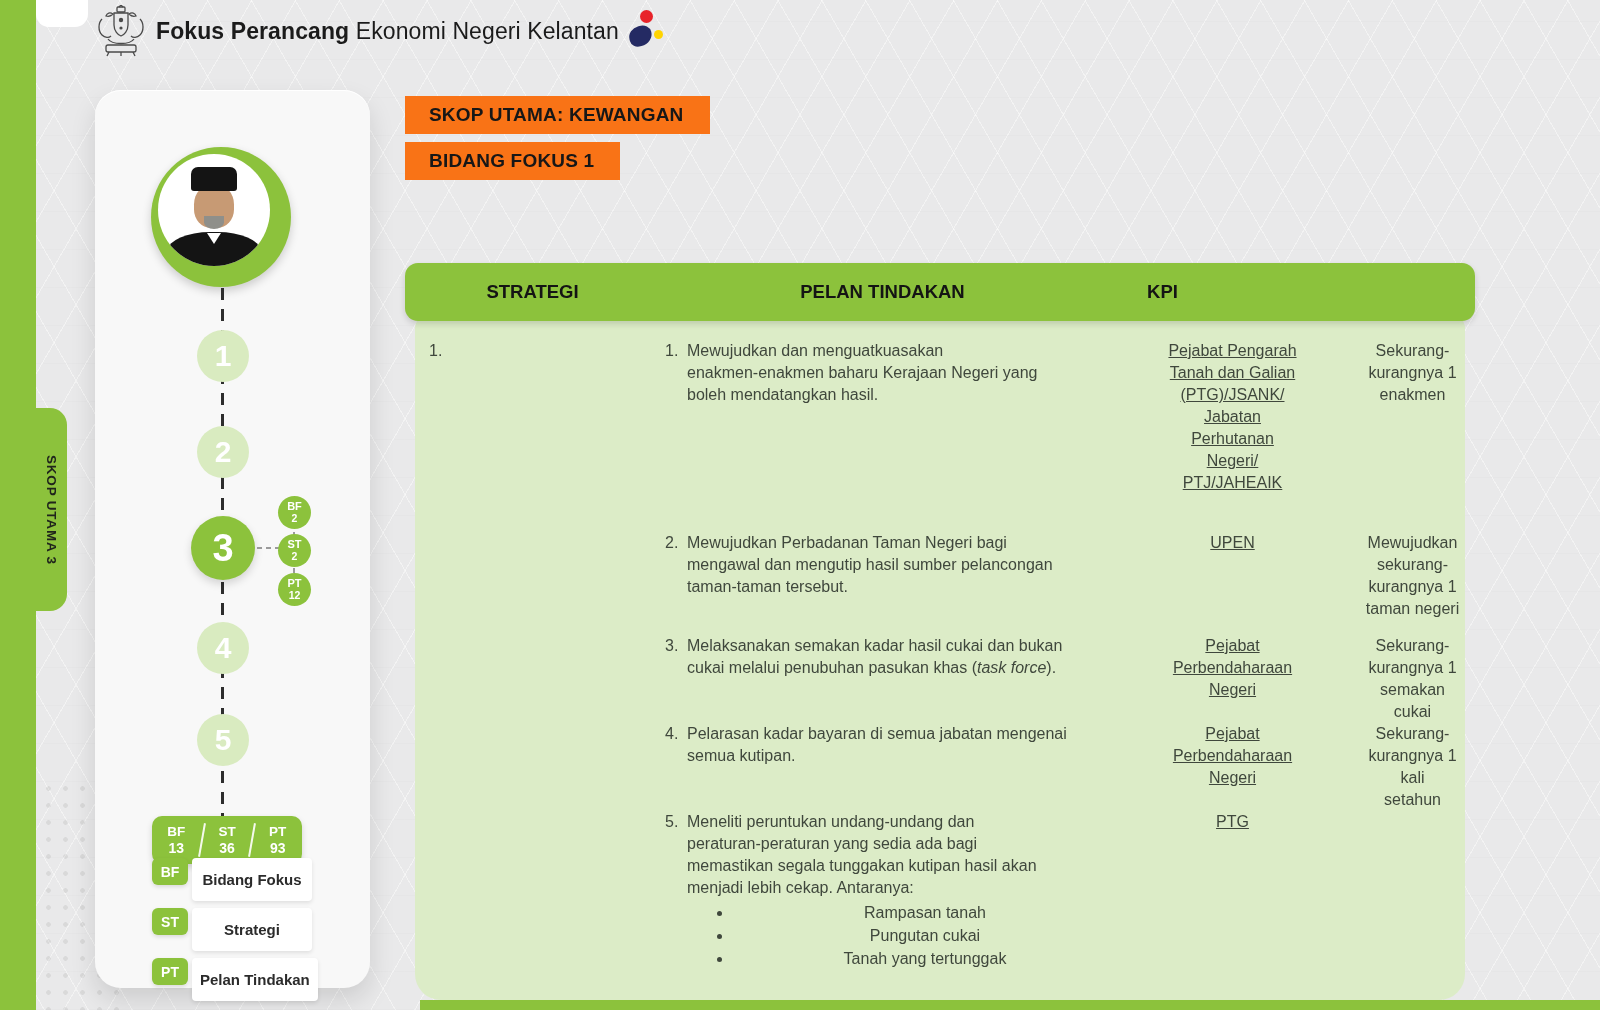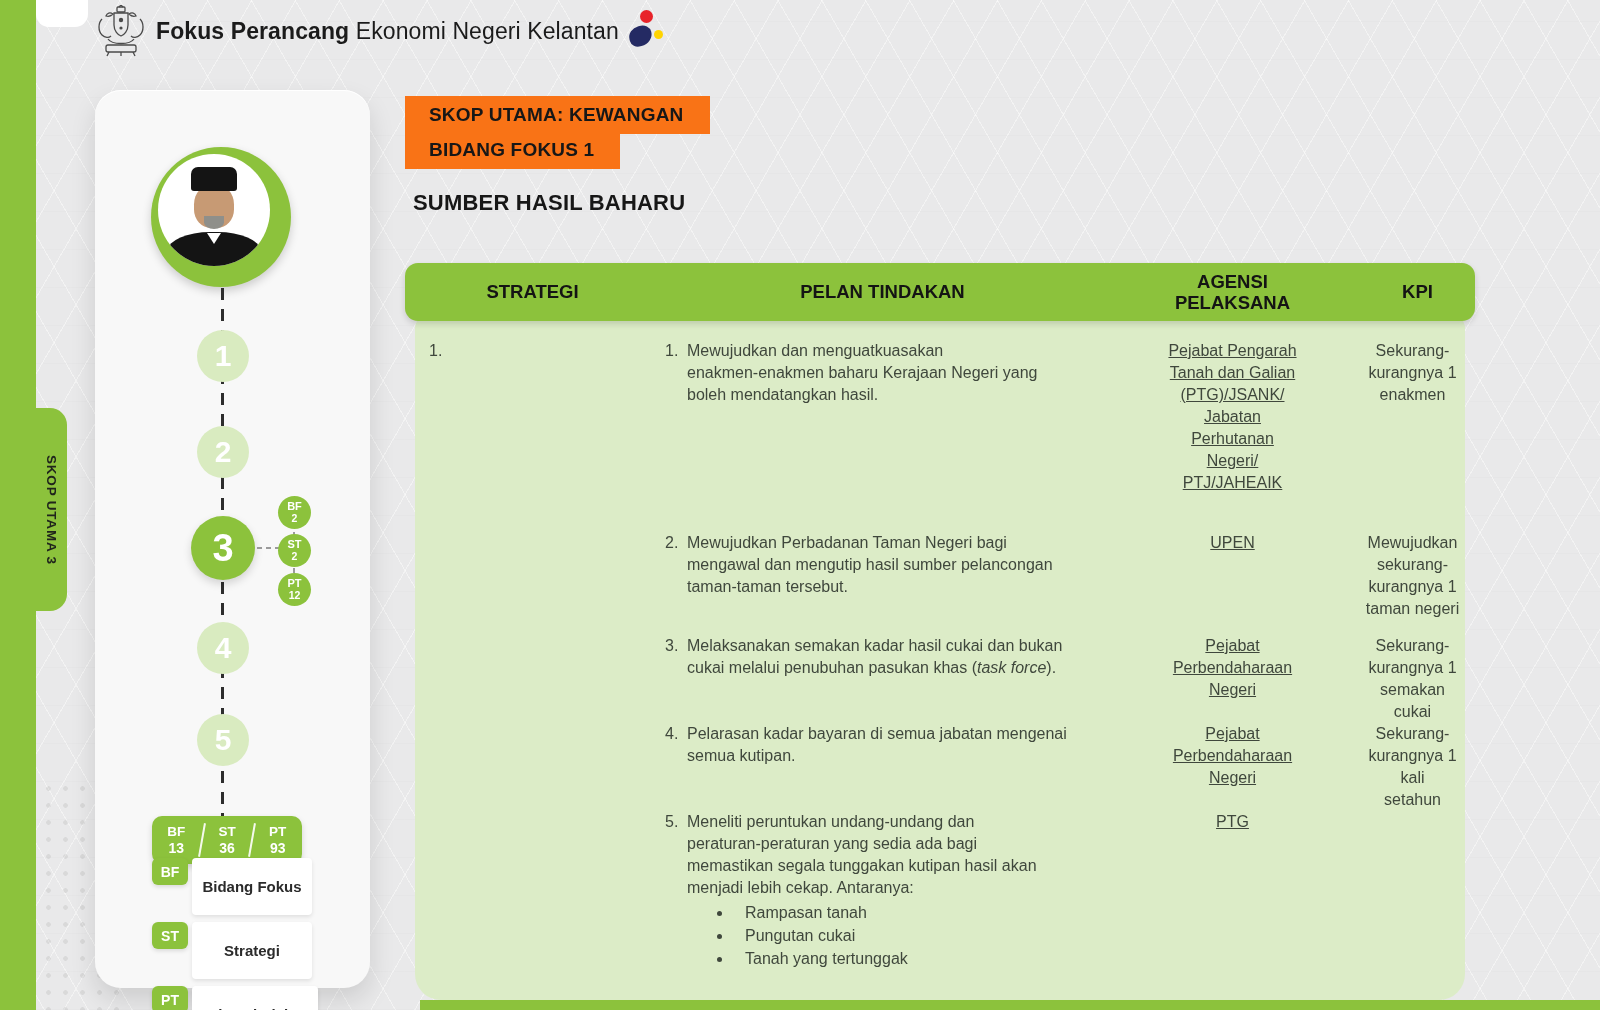--- a/index.html
+++ b/index.html
@@ -66,29 +66,29 @@
     display:flex;align-items:stretch;box-shadow:0 3px 6px rgba(0,0,0,.15);}
   .seg{flex:1;display:flex;flex-direction:column;align-items:center;justify-content:center;color:#fff;line-height:1.15;}
   .seg .abbr{font-size:13.5px;font-weight:700;}
   .seg .val{font-size:14px;font-weight:600;}
   .seg-div{width:2px;height:34px;background:#ffffff;align-self:center;transform:rotate(10deg);opacity:.9;}
 
   .legend{position:absolute;left:57px;top:768px;display:flex;flex-direction:column;gap:7px;}
   .legend-row{display:flex;gap:4px;align-items:stretch;}
   .legend-badge{width:36px;height:27px;border-radius:6px;background:#8cc23c;color:#fff;font-weight:700;font-size:14px;
     display:flex;align-items:center;justify-content:center;box-shadow:0 2px 4px rgba(0,0,0,.12);}
-  .legend-label{background:#ffffff;border-radius:4px;min-width:104px;padding:15px 8px;height:27px;
+  .legend-label{background:#ffffff;border-radius:4px;min-width:104px;padding:8px 8px;height:27px;
     display:flex;align-items:center;justify-content:center;font-weight:700;font-size:15px;color:#2b2b2b;
     box-shadow:0 2px 4px rgba(0,0,0,.10);}
 
   
   .banner{position:absolute;background:#f97316;color:#171717;font-weight:700;font-size:19px;
     letter-spacing:.2px;padding:8px 26px 8px 24px;}
   .banner1{left:405px;top:96px;}
-  .banner2{left:405px;top:131px;}
+  .banner2{left:405px;top:142px;}
   .subtitle{position:absolute;left:413px;top:190px;font-weight:700;font-size:22px;color:#171717;letter-spacing:.2px;}
 
   
   .thead{position:absolute;left:405px;top:263px;width:1070px;height:58px;background:#8cc23c;border-radius:13px;
     display:flex;align-items:center;z-index:2;font-weight:700;font-size:18.5px;color:#141414;text-align:center;
     box-shadow:0 3px 6px rgba(0,0,0,.14);}
   .th{display:flex;align-items:center;justify-content:center;line-height:1.15;}
   .th-strategy{width:255px;} .th-plan{width:445px;} .th-agency{width:255px;} .th-kpi{width:115px;}
   .th-agency span{display:inline-block;max-width:125px;}
 
@@ -100,21 +100,21 @@
   .stext{flex:1;white-space:pre-line;padding-right:12px;}
   .rows{flex:1;display:flex;flex-direction:column;}
   .row{display:flex;}
   .r1{min-height:192px;} .r2{min-height:103px;} .r3{min-height:87px;} .r4{min-height:88px;}
   .cell-plan{box-sizing:border-box;width:440px;display:flex;}
   .pnum{width:22px;flex:none;}
   .ptext{flex:1;white-space:pre-line;}
   .cell-agency{width:255px;text-align:center;white-space:pre-line;text-decoration:underline;}
   .cell-kpi{width:105px;text-align:center;white-space:pre-line;}
   .bullets{margin:2px 0 0;padding-left:46px;list-style:disc;}
-  .bullets li{padding-left:12px;line-height:23px;}
+  .bullets li{padding-left:12px;line-height:23px;text-align:center;}
 
   .bottom-bar{position:absolute;left:420px;top:1000px;width:1180px;height:10px;background:#8cc23c;}
 </style>
 </head>
 <body>
 
 <div class="canvas">
   <div class="bg-pattern"></div>
   <div class="dots-bl"></div>
 
@@ -224,28 +224,24 @@
       </div>
       <div class="legend-row">
         <div class="legend-badge">PT</div>
         <div class="legend-label">Pelan Tindakan</div>
       </div>
     </div>
   </aside>
 
   <div class="banner banner1">SKOP UTAMA: KEWANGAN</div>
   <div class="banner banner2">BIDANG FOKUS 1</div>
-  <div class="subtitle">SUMBER HASIL BAHARU</div>
 
   <div class="thead">
     <div class="th th-strategy">STRATEGI</div>
     <div class="th th-plan">PELAN TINDAKAN</div>
-    <div class="th th-agency">
-        <span>AGENSI PELAKSANA</span>
-      </div>
     <div class="th th-kpi">KPI</div>
   </div>
 
   <div class="tbody">
     <div class="col-strategy">
       <span class="snum">1.</span>
     </div>
     <div class="rows">
 
       <div class="row r1">

